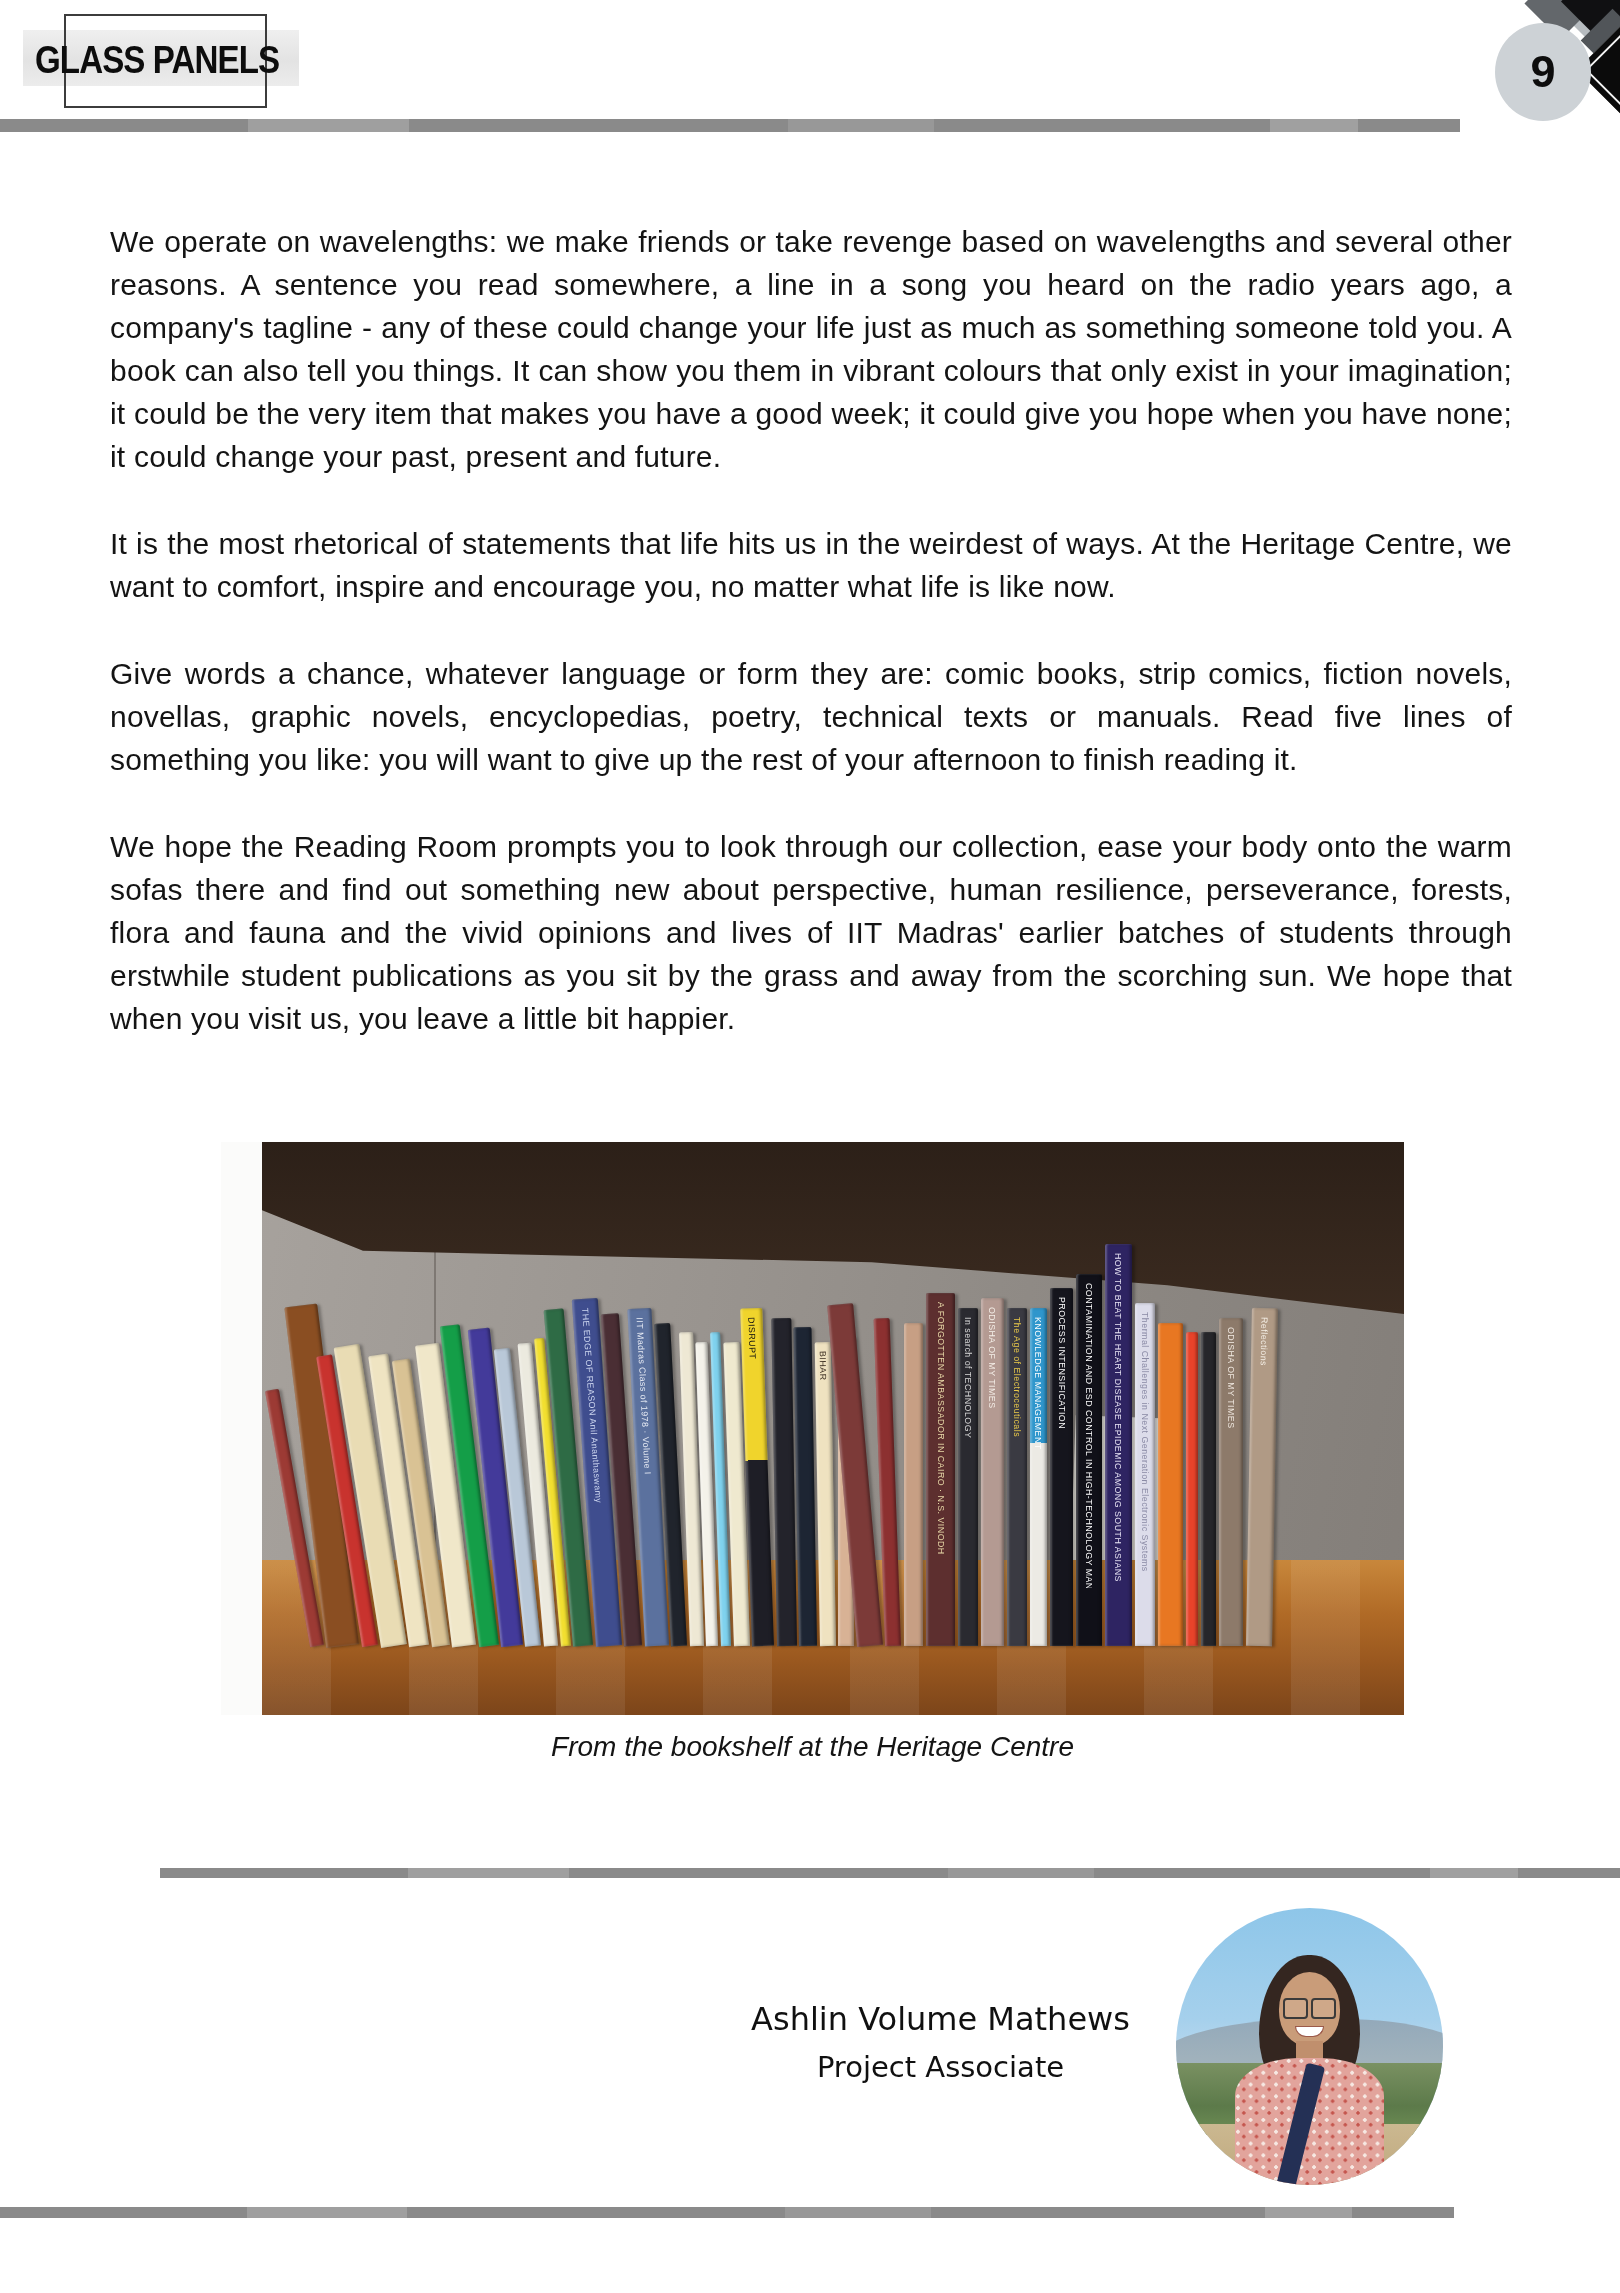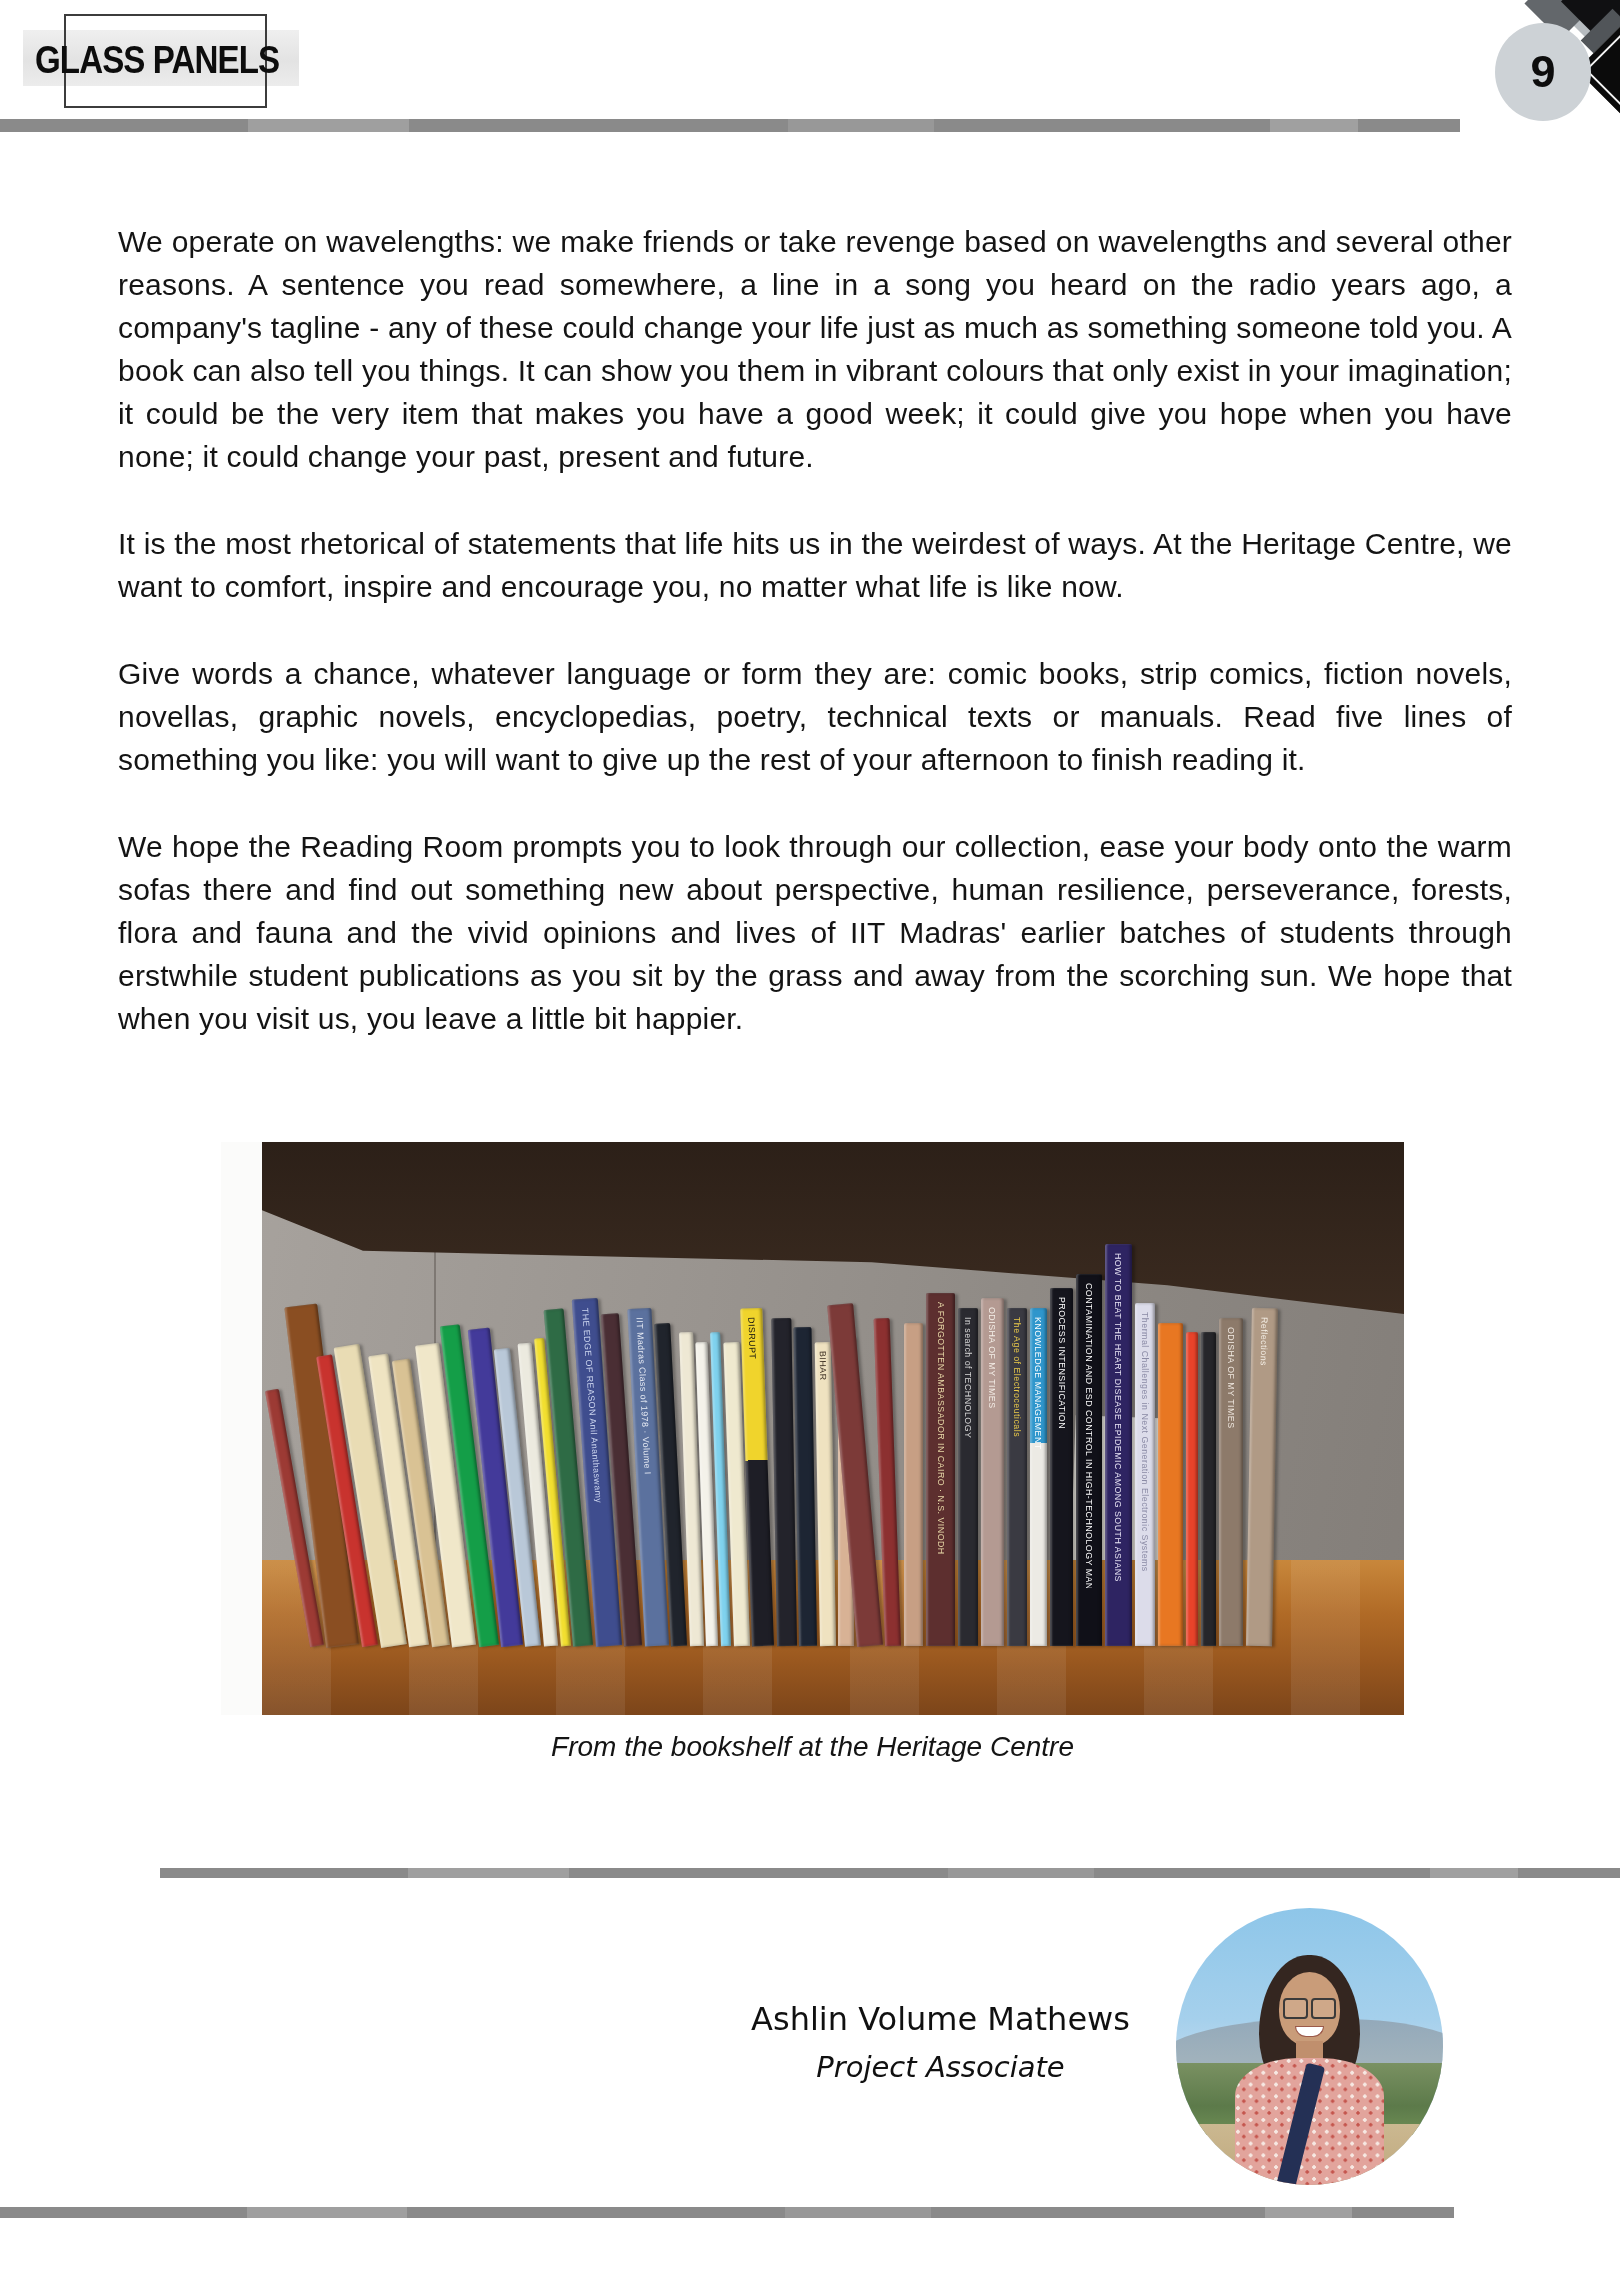--- a/index.html
+++ b/index.html
@@ -29,21 +29,21 @@
   .dm2{left:1572px;top:-25.5px;width:53px;height:53px;background:#101012;}
   .dm3{left:1582px;top:-11.8px;width:65px;height:65px;background:#b7bcc0;z-index:1;}
   .dm4{left:1590px;top:17.6px;width:45px;height:45px;background:#515559;}
   .dm5{left:1592px;top:33px;width:74px;height:74px;background:#0b0b0b;
        box-shadow:inset 0 0 0 5.9px #0b0b0b, inset 0 0 0 7.8px #f5f5f5;}
 
   
   .content{position:absolute;left:110px;top:220px;width:1402px;
            font-size:30px;line-height:43px;text-align:justify;color:#141414;
            letter-spacing:0.2px;}
-  .content p{margin:0 0 44px 8px;}
+  .content p{margin:0 0 44px 0;}
 
   
   .photo{position:absolute;left:221px;top:1142px;width:1183px;height:573px;overflow:hidden;
          background:linear-gradient(100deg,#a8a39e 0%,#99948f 40%,#8b8681 75%,#837e79 100%);}
   .photo .seam{position:absolute;left:18%;top:10%;bottom:26%;width:2px;background:rgba(60,55,50,.35);}
   .photo .ceiling{position:absolute;left:0;top:0;right:0;height:100%;
          background:linear-gradient(180deg,#2c2018,#46332а 0);
          background:linear-gradient(180deg,#2c2018 0%,#4a3628 60%,#5a4332 100%);
          clip-path:polygon(0 0,100% 0,100% 30%,80% 25%,55% 21%,12% 19%,0 9%);}
   .photo .wallL{position:absolute;left:0;top:0;bottom:0;width:3.5%;background:#fbfbfa;z-index:4;}
@@ -61,21 +61,21 @@
         overflow:hidden;white-space:nowrap;font-size:8.8px;letter-spacing:0.5px;
         font-family:"Liberation Sans",sans-serif;}
 
   .caption{position:absolute;left:221px;top:1731px;width:1183px;text-align:center;
            font-size:28px;font-style:italic;color:#141414;}
 
   
   .author-text{position:absolute;left:529px;top:2000px;width:823px;text-align:center;
                font-family:"DejaVu Sans",sans-serif;color:#101010;}
   .author-name{font-size:32px;font-weight:500;}
-  .author-role{font-size:29px;font-style:italic;margin-top:11.8px;}
+  .author-role{font-size:29px;margin-top:11.8px;}
 
   .portrait{position:absolute;left:1176px;top:1908px;width:267px;height:277px;border-radius:50%;
             overflow:hidden;background:linear-gradient(180deg,#8ec6e9 0%,#a5d0ec 40%,#bcd9ee 55%);}
   .portrait .hills{position:absolute;left:-10%;right:-10%;top:40%;height:22%;
             background:linear-gradient(180deg,#93a9ba,#a7b6bd);border-radius:50% 40% 0 0/80% 60% 0 0;}
   .portrait .green{position:absolute;left:-5%;right:-5%;top:56%;height:26%;
             background:linear-gradient(180deg,#7a9162,#5c7a4a 60%,#6f8f55);}
   .portrait .ground{position:absolute;left:0;right:0;bottom:0;height:22%;
             background:linear-gradient(180deg,#cbb890,#bfa87e);}
   .portrait .hair{position:absolute;left:31%;top:17%;width:38%;height:52%;

